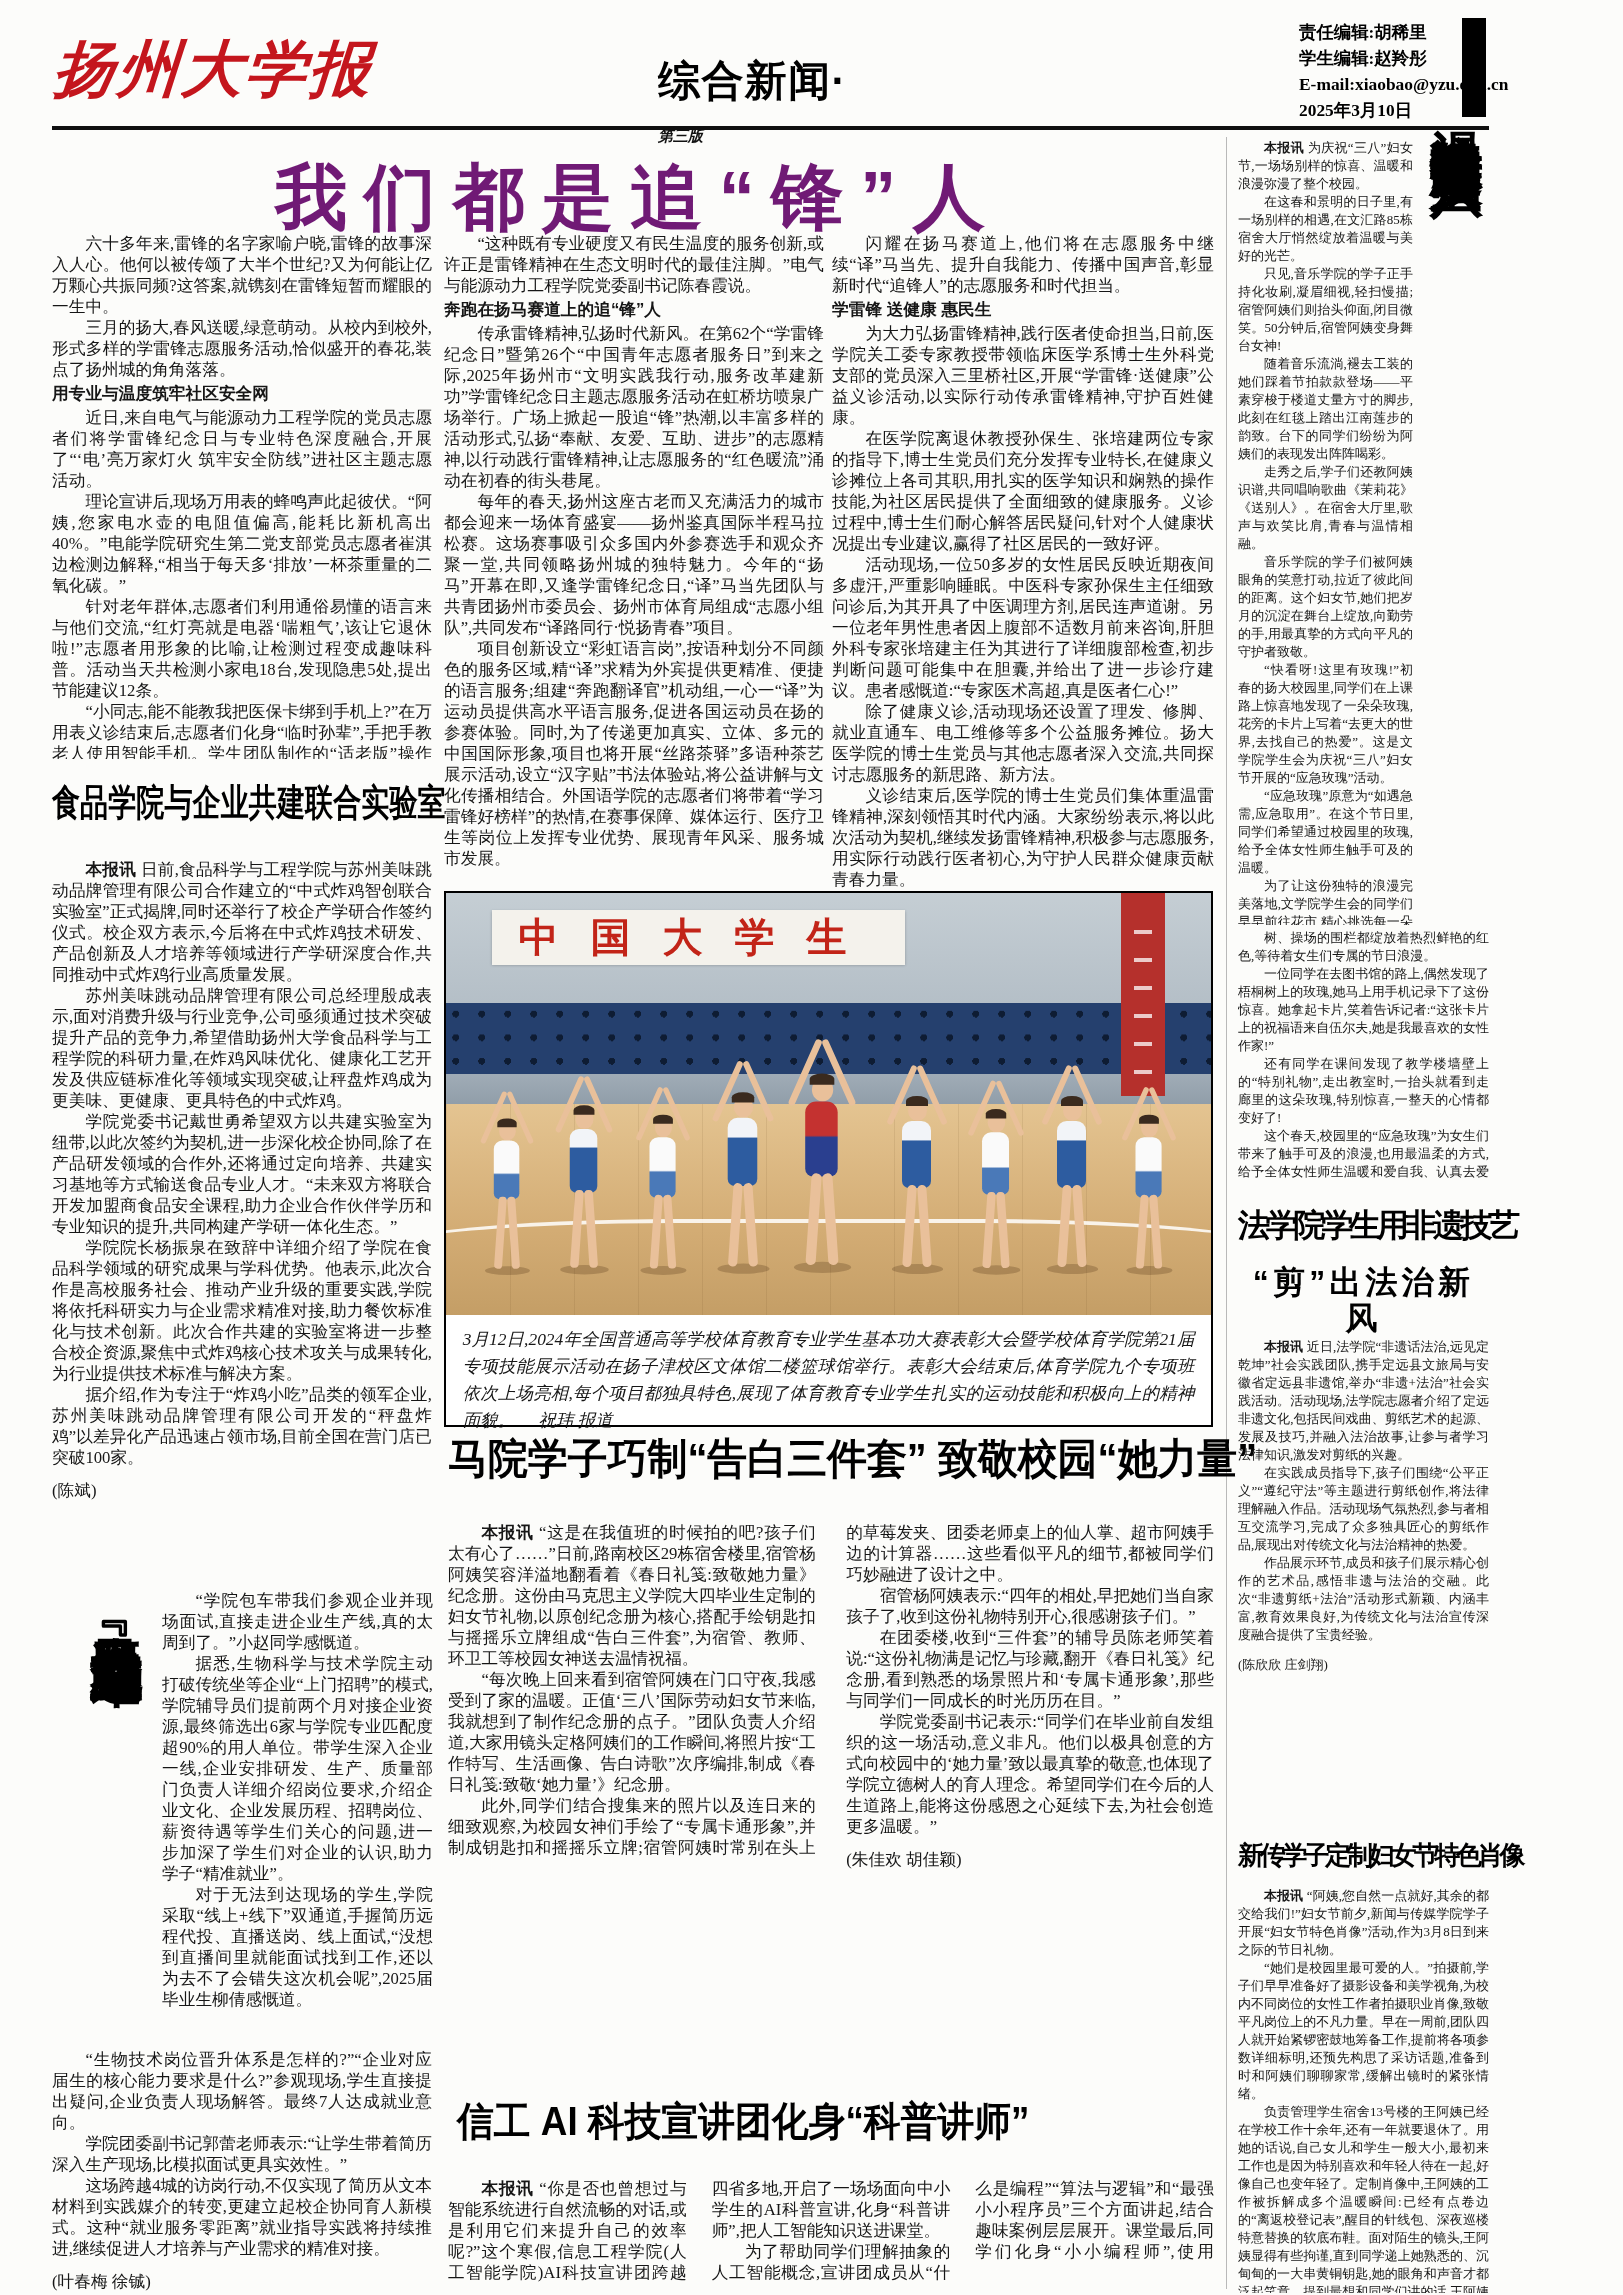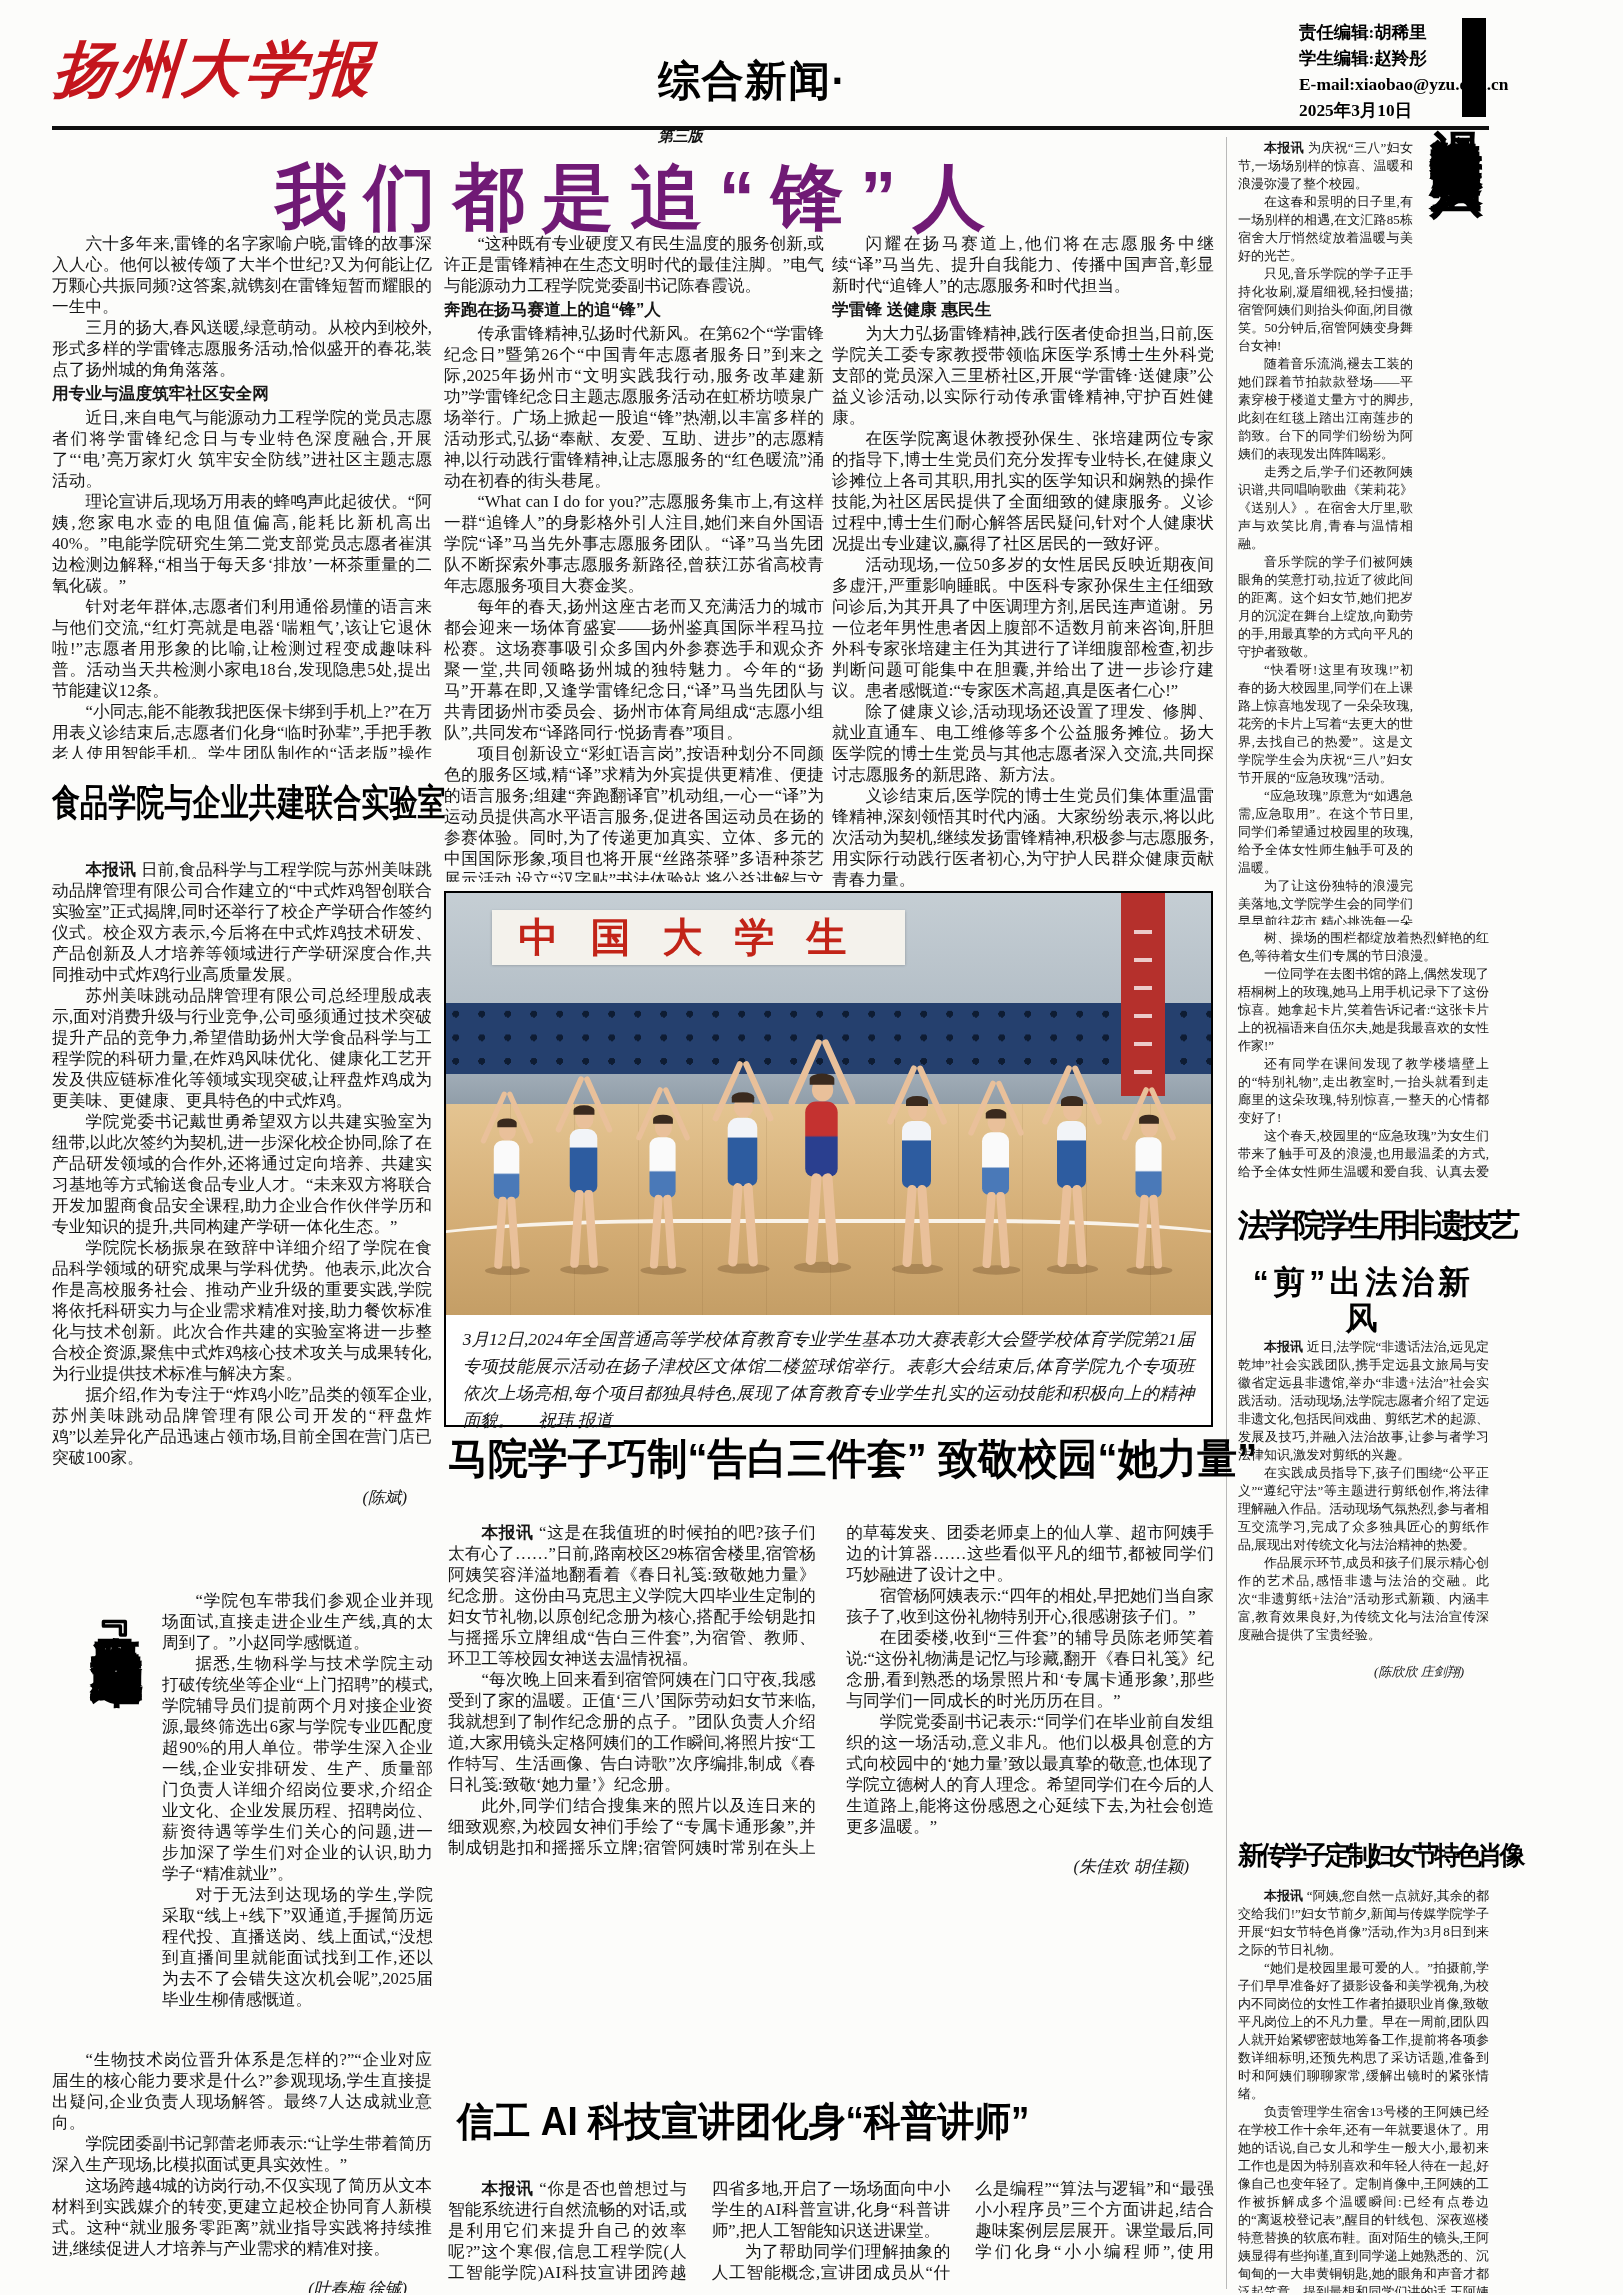--- a/index.html
+++ b/index.html
@@ -25,21 +25,21 @@
   .vert{writing-mode:vertical-rl;}
 
   
   .col{text-align:justify;overflow:hidden;}
   .std{font-size:16.7px;line-height:21px;}
   .small{font-size:13px;line-height:18px;}
   .para{margin:0;text-indent:2em;}
   .para strong{font-family:"Liberation Sans","DejaVu Sans",sans-serif;}
   .subhead{margin:2.8px 0;text-align:left;text-indent:0;font-weight:900;
            font-family:"Liberation Sans","DejaVu Sans",sans-serif;}
-  .byline{margin:19px 0 0 0;text-indent:0;text-align:right;padding-right:25px;font-style:italic;}
+  .byline{margin:12px 0 0 0;text-indent:0;padding-right:25px;}
   .twocol{column-count:2;column-gap:30.5px;}
   .threecol{column-count:3;column-gap:25px;}
 
   
   .photo-box{border:2.1px solid #000;background:#fff;}
   .photo{position:relative;overflow:hidden;background:#cfd6da;}
   .ph-wall{position:absolute;left:0;top:0;width:100%;height:52%;
            background:linear-gradient(#c5ced4,#aeb9c2 70%,#8d9aa6);}
   .ph-crowd{position:absolute;left:0;top:26%;width:100%;height:17%;background:#25406e;
             background-image:radial-gradient(circle 6.2px at 9.7px 11px,#0e1c33 55%,transparent 56%);
@@ -98,21 +98,20 @@
       <p class="subhead">用专业与温度筑牢社区安全网</p>
       <p class="para">近日,来自电气与能源动力工程学院的党员志愿者们将学雷锋纪念日与专业特色深度融合,开展了“‘电’亮万家灯火 筑牢安全防线”进社区主题志愿活动。</p>
       <p class="para">理论宣讲后,现场万用表的蜂鸣声此起彼伏。“阿姨,您家电水壶的电阻值偏高,能耗比新机高出40%。”电能学院研究生第二党支部党员志愿者崔淇边检测边解释,“相当于每天多‘排放’一杯茶重量的二氧化碳。”</p>
       <p class="para">针对老年群体,志愿者们利用通俗易懂的语言来与他们交流,“红灯亮就是电器‘喘粗气’,该让它退休啦!”志愿者用形象的比喻,让检测过程变成趣味科普。活动当天共检测小家电18台,发现隐患5处,提出节能建议12条。</p>
       <p class="para">“小同志,能不能教我把医保卡绑到手机上?”在万用表义诊结束后,志愿者们化身“临时孙辈”,手把手教老人使用智能手机。学生团队制作的“适老版”操作指南,用特大字号、分步截图和语音讲解,帮助老人跨越数字鸿沟。活动现场特别设置“防诈防火墙”环节,通过情景剧演绎“保健品诈骗”“假充电桩”等典型案例,志愿者们自编的防诈顺口溜“陌生链接不乱点,转账汇款问三遍”在活动现场迅速传开。</p>
     </div>
   <div class="abs col std" style="left:444px;top:233px;width:380px;height:649px;">
       <p class="para">“这种既有专业硬度又有民生温度的服务创新,或许正是雷锋精神在生态文明时代的最佳注脚。”电气与能源动力工程学院党委副书记陈春霞说。</p>
       <p class="subhead">奔跑在扬马赛道上的追“锋”人</p>
       <p class="para">传承雷锋精神,弘扬时代新风。在第62个“学雷锋纪念日”暨第26个“中国青年志愿者服务日”到来之际,2025年扬州市“文明实践我行动,服务改革建新功”学雷锋纪念日主题志愿服务活动在虹桥坊喷泉广场举行。广场上掀起一股追“锋”热潮,以丰富多样的活动形式,弘扬“奉献、友爱、互助、进步”的志愿精神,以行动践行雷锋精神,让志愿服务的“红色暖流”涌动在初春的街头巷尾。</p>
-      <p class="para">“What can I do for you?”志愿服务集市上,有这样一群“追锋人”的身影格外引人注目,她们来自外国语学院“译”马当先外事志愿服务团队。“译”马当先团队不断探索外事志愿服务新路径,曾获江苏省高校青年志愿服务项目大赛金奖。</p>
       <p class="para">每年的春天,扬州这座古老而又充满活力的城市都会迎来一场体育盛宴——扬州鉴真国际半程马拉松赛。这场赛事吸引众多国内外参赛选手和观众齐聚一堂,共同领略扬州城的独特魅力。今年的“扬马”开幕在即,又逢学雷锋纪念日,“译”马当先团队与共青团扬州市委员会、扬州市体育局组成“志愿小组队”,共同发布“译路同行·悦扬青春”项目。</p>
       <p class="para">项目创新设立“彩虹语言岗”,按语种划分不同颜色的服务区域,精“译”求精为外宾提供更精准、便捷的语言服务;组建“奔跑翻译官”机动组,一心一“译”为运动员提供高水平语言服务,促进各国运动员在扬的参赛体验。同时,为了传递更加真实、立体、多元的中国国际形象,项目也将开展“丝路茶驿”多语种茶艺展示活动,设立“汉字贴”书法体验站,将公益讲解与文化传播相结合。外国语学院的志愿者们将带着“学习雷锋好榜样”的热情,在赛事保障、媒体运行、医疗卫生等岗位上发挥专业优势、展现青年风采、服务城市发展。</p>
     </div>
   <div class="abs col std" style="left:832px;top:233px;width:382px;height:656px;">
       <p class="para">闪耀在扬马赛道上,他们将在志愿服务中继续“译”马当先、提升自我能力、传播中国声音,彰显新时代“追锋人”的志愿服务和时代担当。</p>
       <p class="subhead">学雷锋  送健康  惠民生</p>
       <p class="para">为大力弘扬雷锋精神,践行医者使命担当,日前,医学院关工委专家教授带领临床医学系博士生外科党支部的党员深入三里桥社区,开展“学雷锋·送健康”公益义诊活动,以实际行动传承雷锋精神,守护百姓健康。</p>
       <p class="para">在医学院离退休教授孙保生、张培建两位专家的指导下,博士生党员们充分发挥专业特长,在健康义诊摊位上各司其职,用扎实的医学知识和娴熟的操作技能,为社区居民提供了全面细致的健康服务。义诊过程中,博士生们耐心解答居民疑问,针对个人健康状况提出专业建议,赢得了社区居民的一致好评。</p>
       <p class="para">活动现场,一位50多岁的女性居民反映近期夜间多虚汗,严重影响睡眠。中医科专家孙保生主任细致问诊后,为其开具了中医调理方剂,居民连声道谢。另一位老年男性患者因上腹部不适数月前来咨询,肝胆外科专家张培建主任为其进行了详细腹部检查,初步判断问题可能集中在胆囊,并给出了进一步诊疗建议。患者感慨道:“专家医术高超,真是医者仁心!”</p>
       <p class="para">除了健康义诊,活动现场还设置了理发、修脚、就业直通车、电工维修等多个公益服务摊位。扬大医学院的博士生党员与其他志愿者深入交流,共同探讨志愿服务的新思路、新方法。</p>

